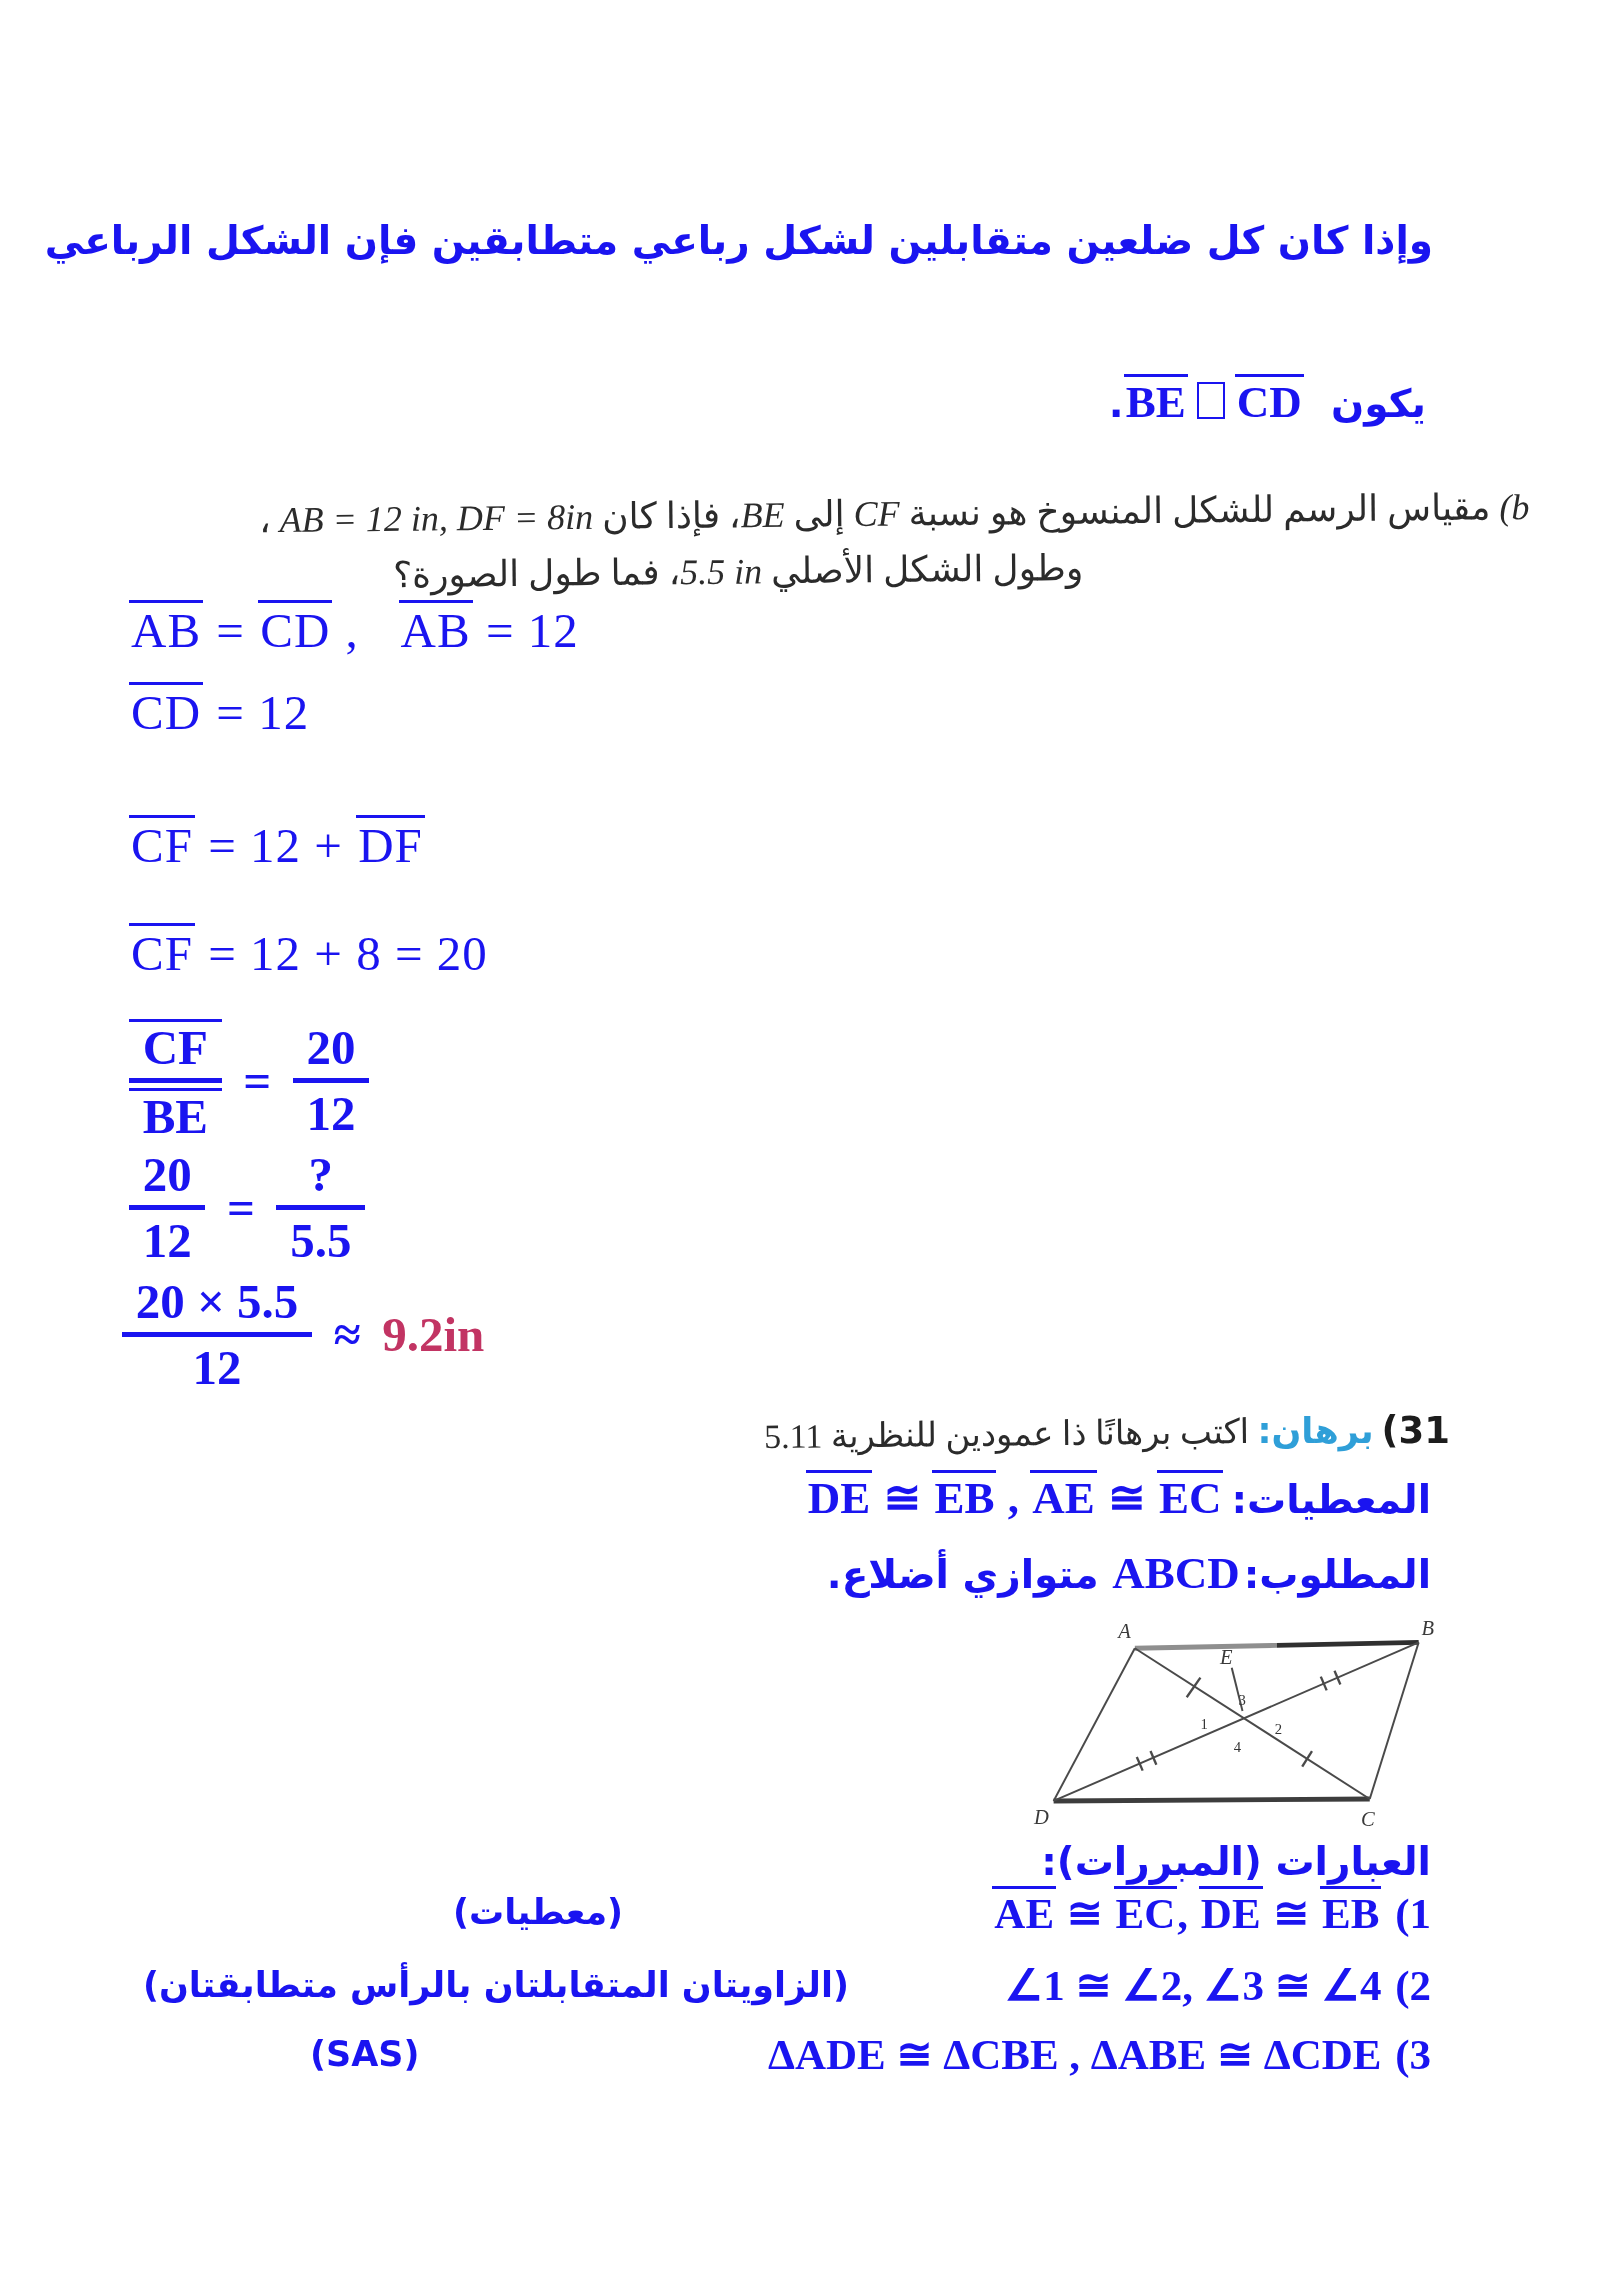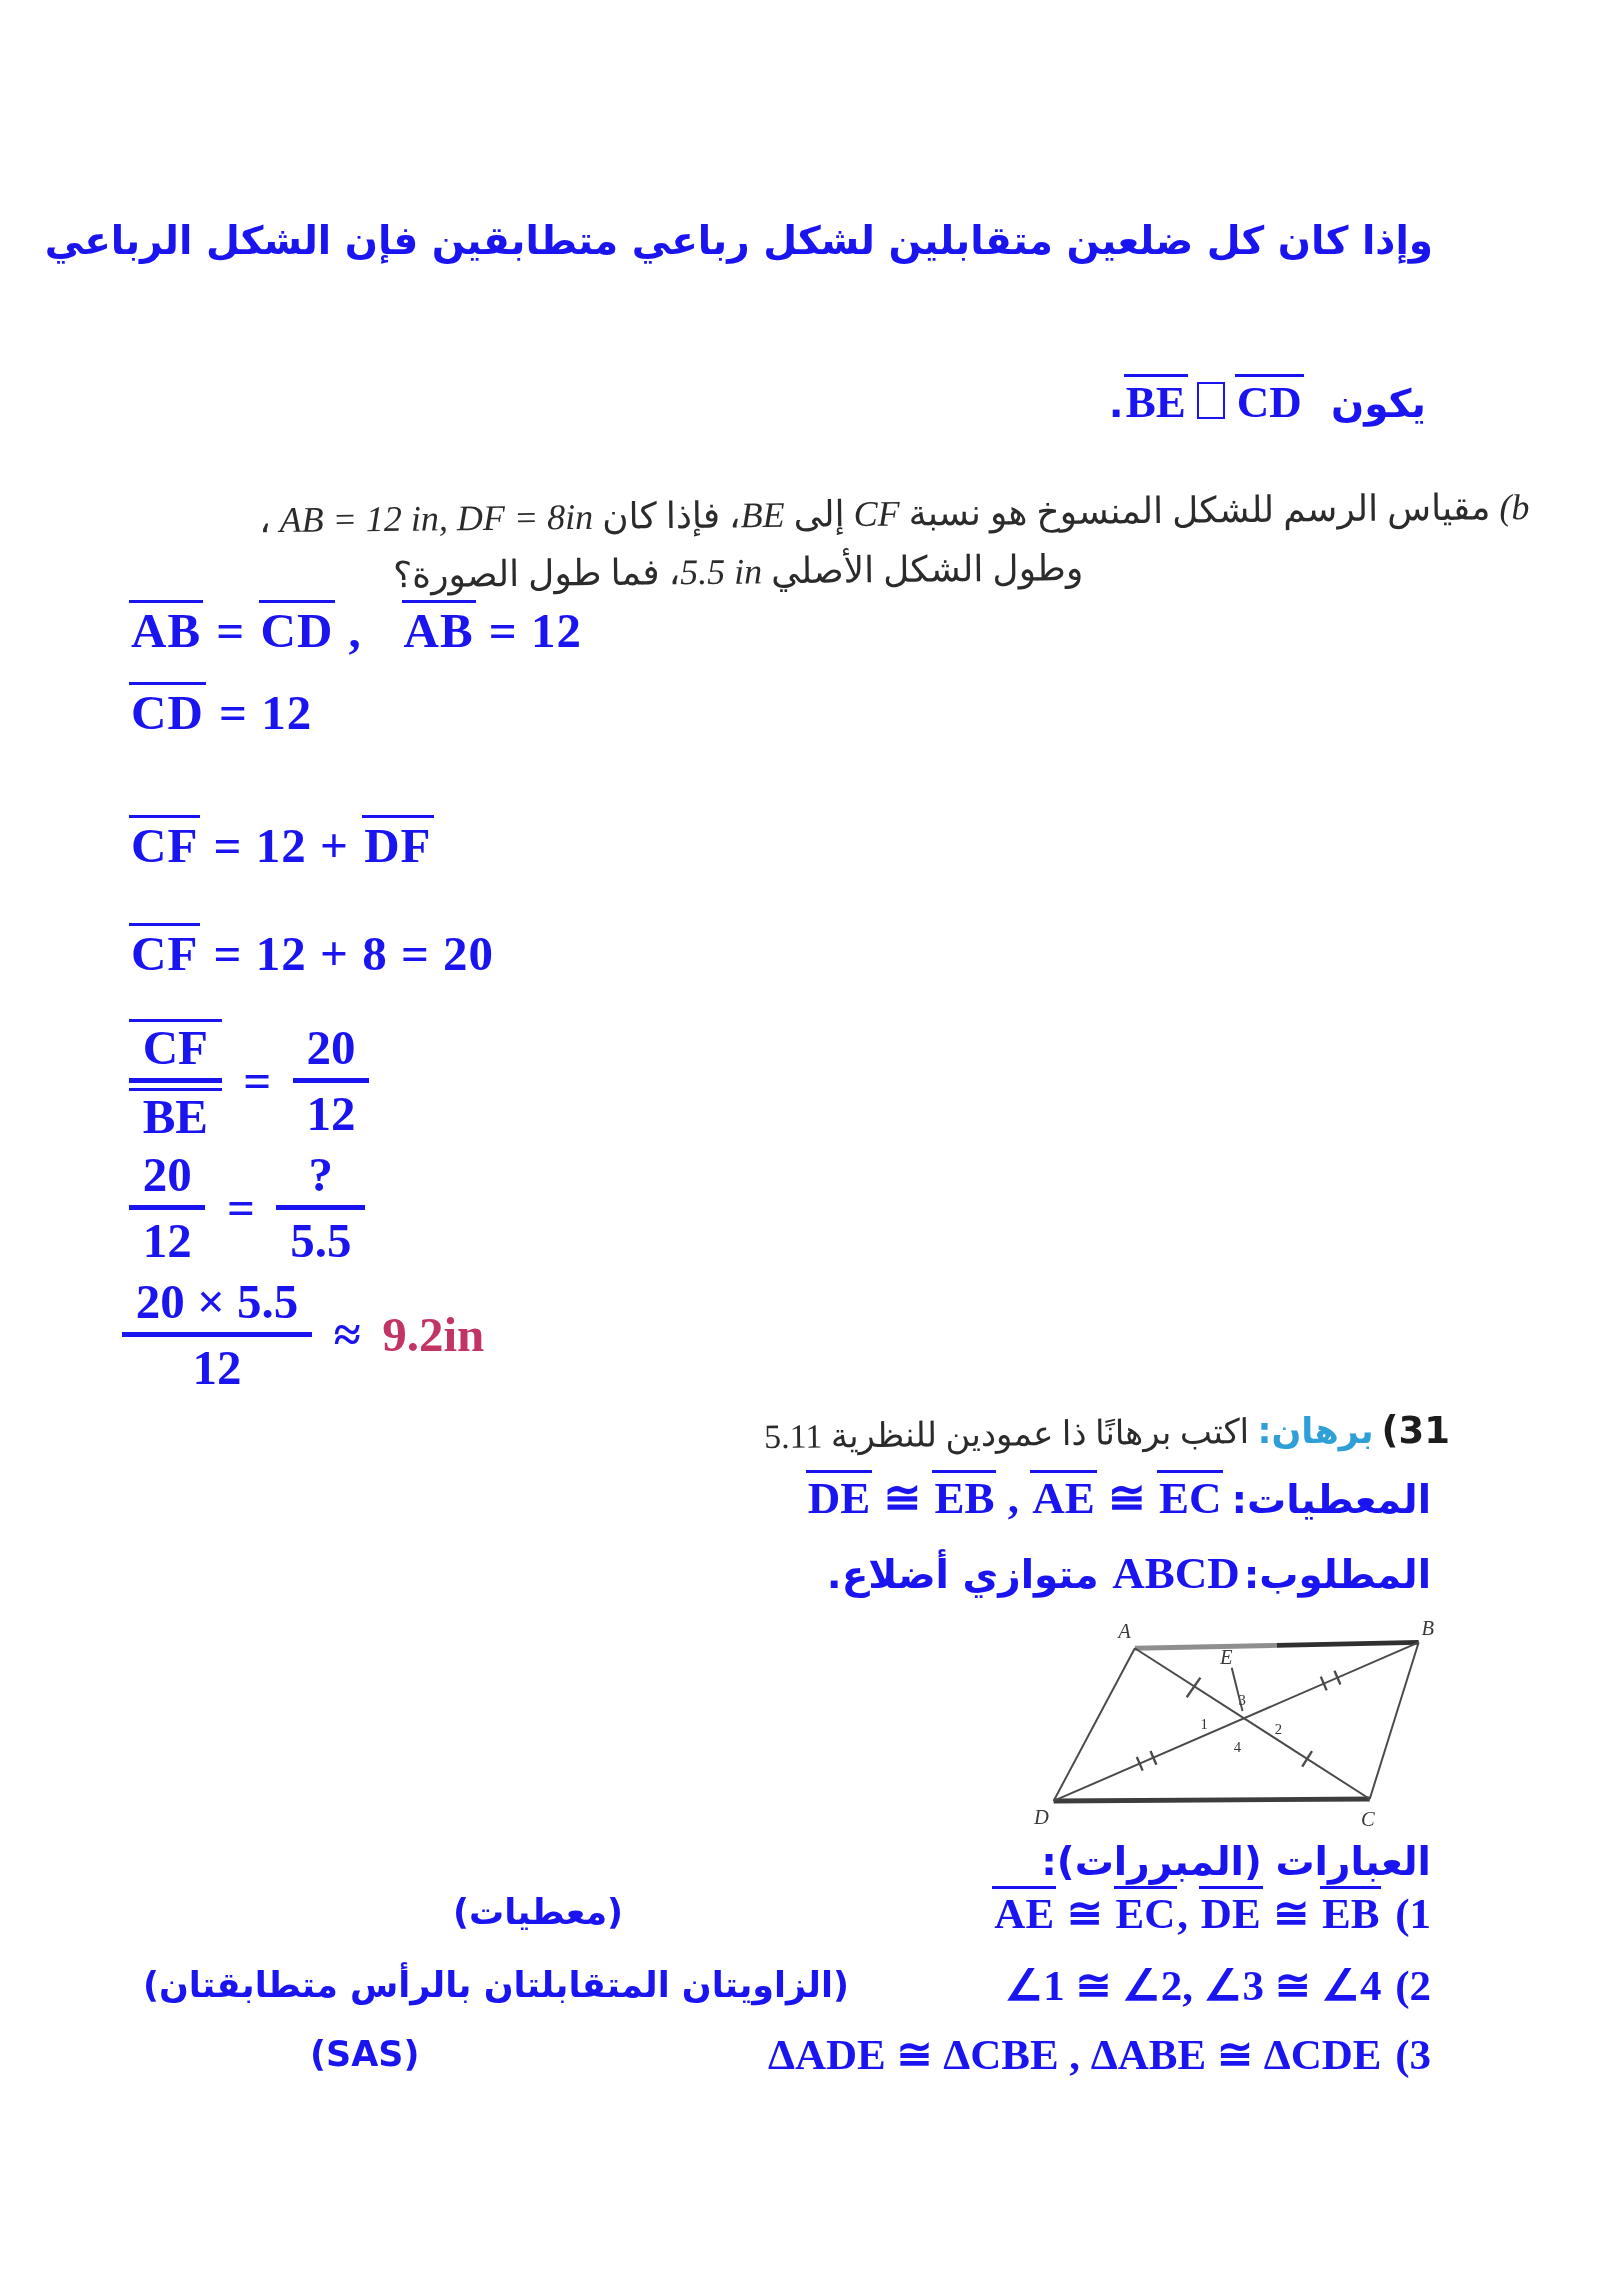--- a/index.html
+++ b/index.html
@@ -24,21 +24,21 @@
   .mseg{color:var(--blue);font-weight:bold;font-size:45px;font-family:"Liberation Serif",serif;}
   .mbox{display:inline-block;width:23.5px;height:33px;border:2px solid currentColor;
         margin:0 9.8px -2px 9.8px;}
 
   
   .scan{color:var(--ink);font-size:36px;font-family:"Liberation Serif","DejaVu Sans",serif;}
   .scan .mit{font-style:italic;}
   .tilt{transform:rotate(-0.6deg);transform-origin:100% 50%;}
 
   
-  .eq{color:var(--blue);font-weight:bold;font-size:49px;font-family:"Liberation Serif",serif;
+  .eq{color:var(--blue);font-weight:normal;font-size:49px;font-family:"Liberation Serif",serif;
       letter-spacing:1px;}
 
   
   .frac-row{display:flex;align-items:center;gap:21.6px;color:var(--blue);font-weight:bold;
             font-size:49px;font-family:"Liberation Serif",serif;}
   .frac{display:inline-flex;flex-direction:column;align-items:center;}
   .fbar{align-self:stretch;height:4.9px;background:currentColor;margin:4.9px 0;}
   .fnum,.fden{padding:0 13.7px;line-height:1.05;}
   .result{color:var(--red);}
 

